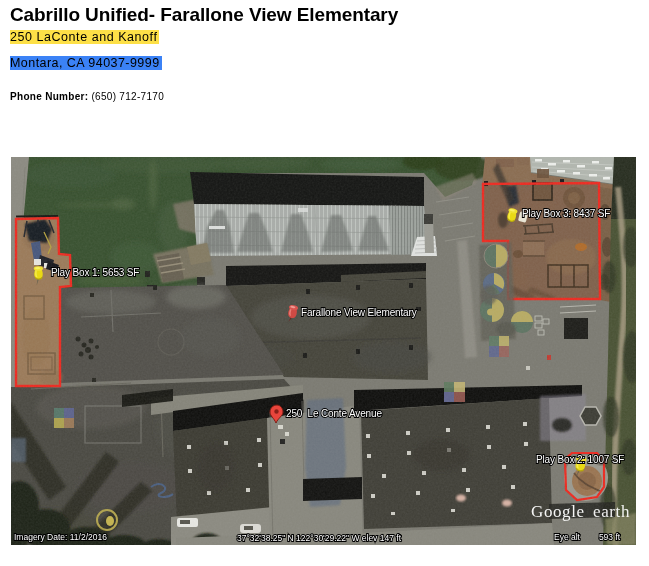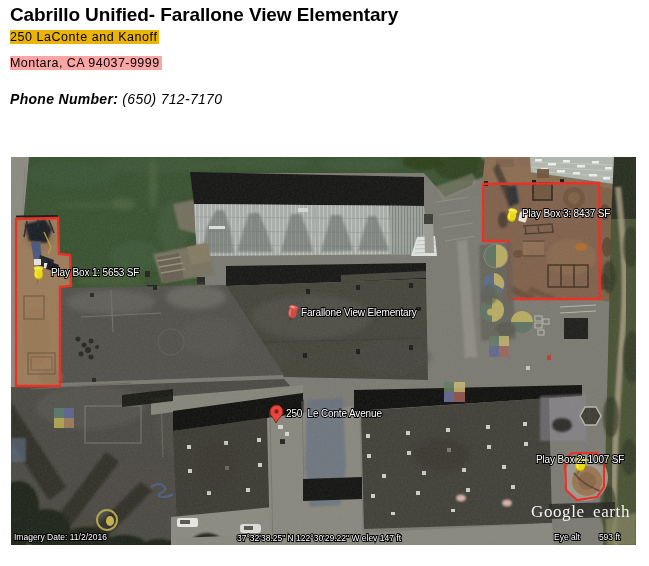--- a/index.html
+++ b/index.html
@@ -5,25 +5,25 @@
 html,body{margin:0;padding:0;background:#ffffff;}
 body{width:649px;height:566px;position:relative;font-family:"Liberation Sans",sans-serif;}
 .hdr{position:absolute;left:10px;color:#000;}
 #map{position:absolute;left:11px;top:157px;width:625px;height:388px;}
 </style>
 </head>
 <body>
 
 <div class="hdr" style="top:4px;font-size:19px;font-weight:bold;letter-spacing:-0.1px;">Cabrillo Unified- Farallone View Elementary</div>
 
-<div class="hdr" style="top:30px;font-size:12.5px;letter-spacing:0.55px;background:#eab308;padding:0 2px 0 0;">250 LaConte and Kanoff</div>
-
-<div class="hdr" style="top:56px;font-size:12.5px;letter-spacing:0.45px;background:#fca5a5;padding:0 2px 0 0;">Montara, CA 94037-9999</div>
-
-<div class="hdr" style="top:91px;font-size:14px;letter-spacing:0.3px;font-style:italic;"><b>Phone Number:</b> (650) 712-7170</div>
+<div class="hdr" style="top:30px;font-size:12.5px;letter-spacing:0.55px;background:#fde047;padding:0 2px 0 0;">250 LaConte and Kanoff</div>
+
+<div class="hdr" style="top:56px;font-size:12.5px;letter-spacing:0.45px;background:#3b82f6;padding:0 2px 0 0;">Montara, CA 94037-9999</div>
+
+<div class="hdr" style="top:91px;font-size:10px;letter-spacing:0.3px;"><b>Phone Number:</b> (650) 712-7170</div>
 
 <div id="map">
 <svg width="625" height="388" viewBox="0 0 625 388" xmlns="http://www.w3.org/2000/svg">
 <defs>
 <filter id="soft">
           <feGaussianBlur stdDeviation="1.1"></feGaussianBlur>
         </filter>
 <filter id="soft2">
           <feGaussianBlur stdDeviation="2.4"></feGaussianBlur>
         </filter>

